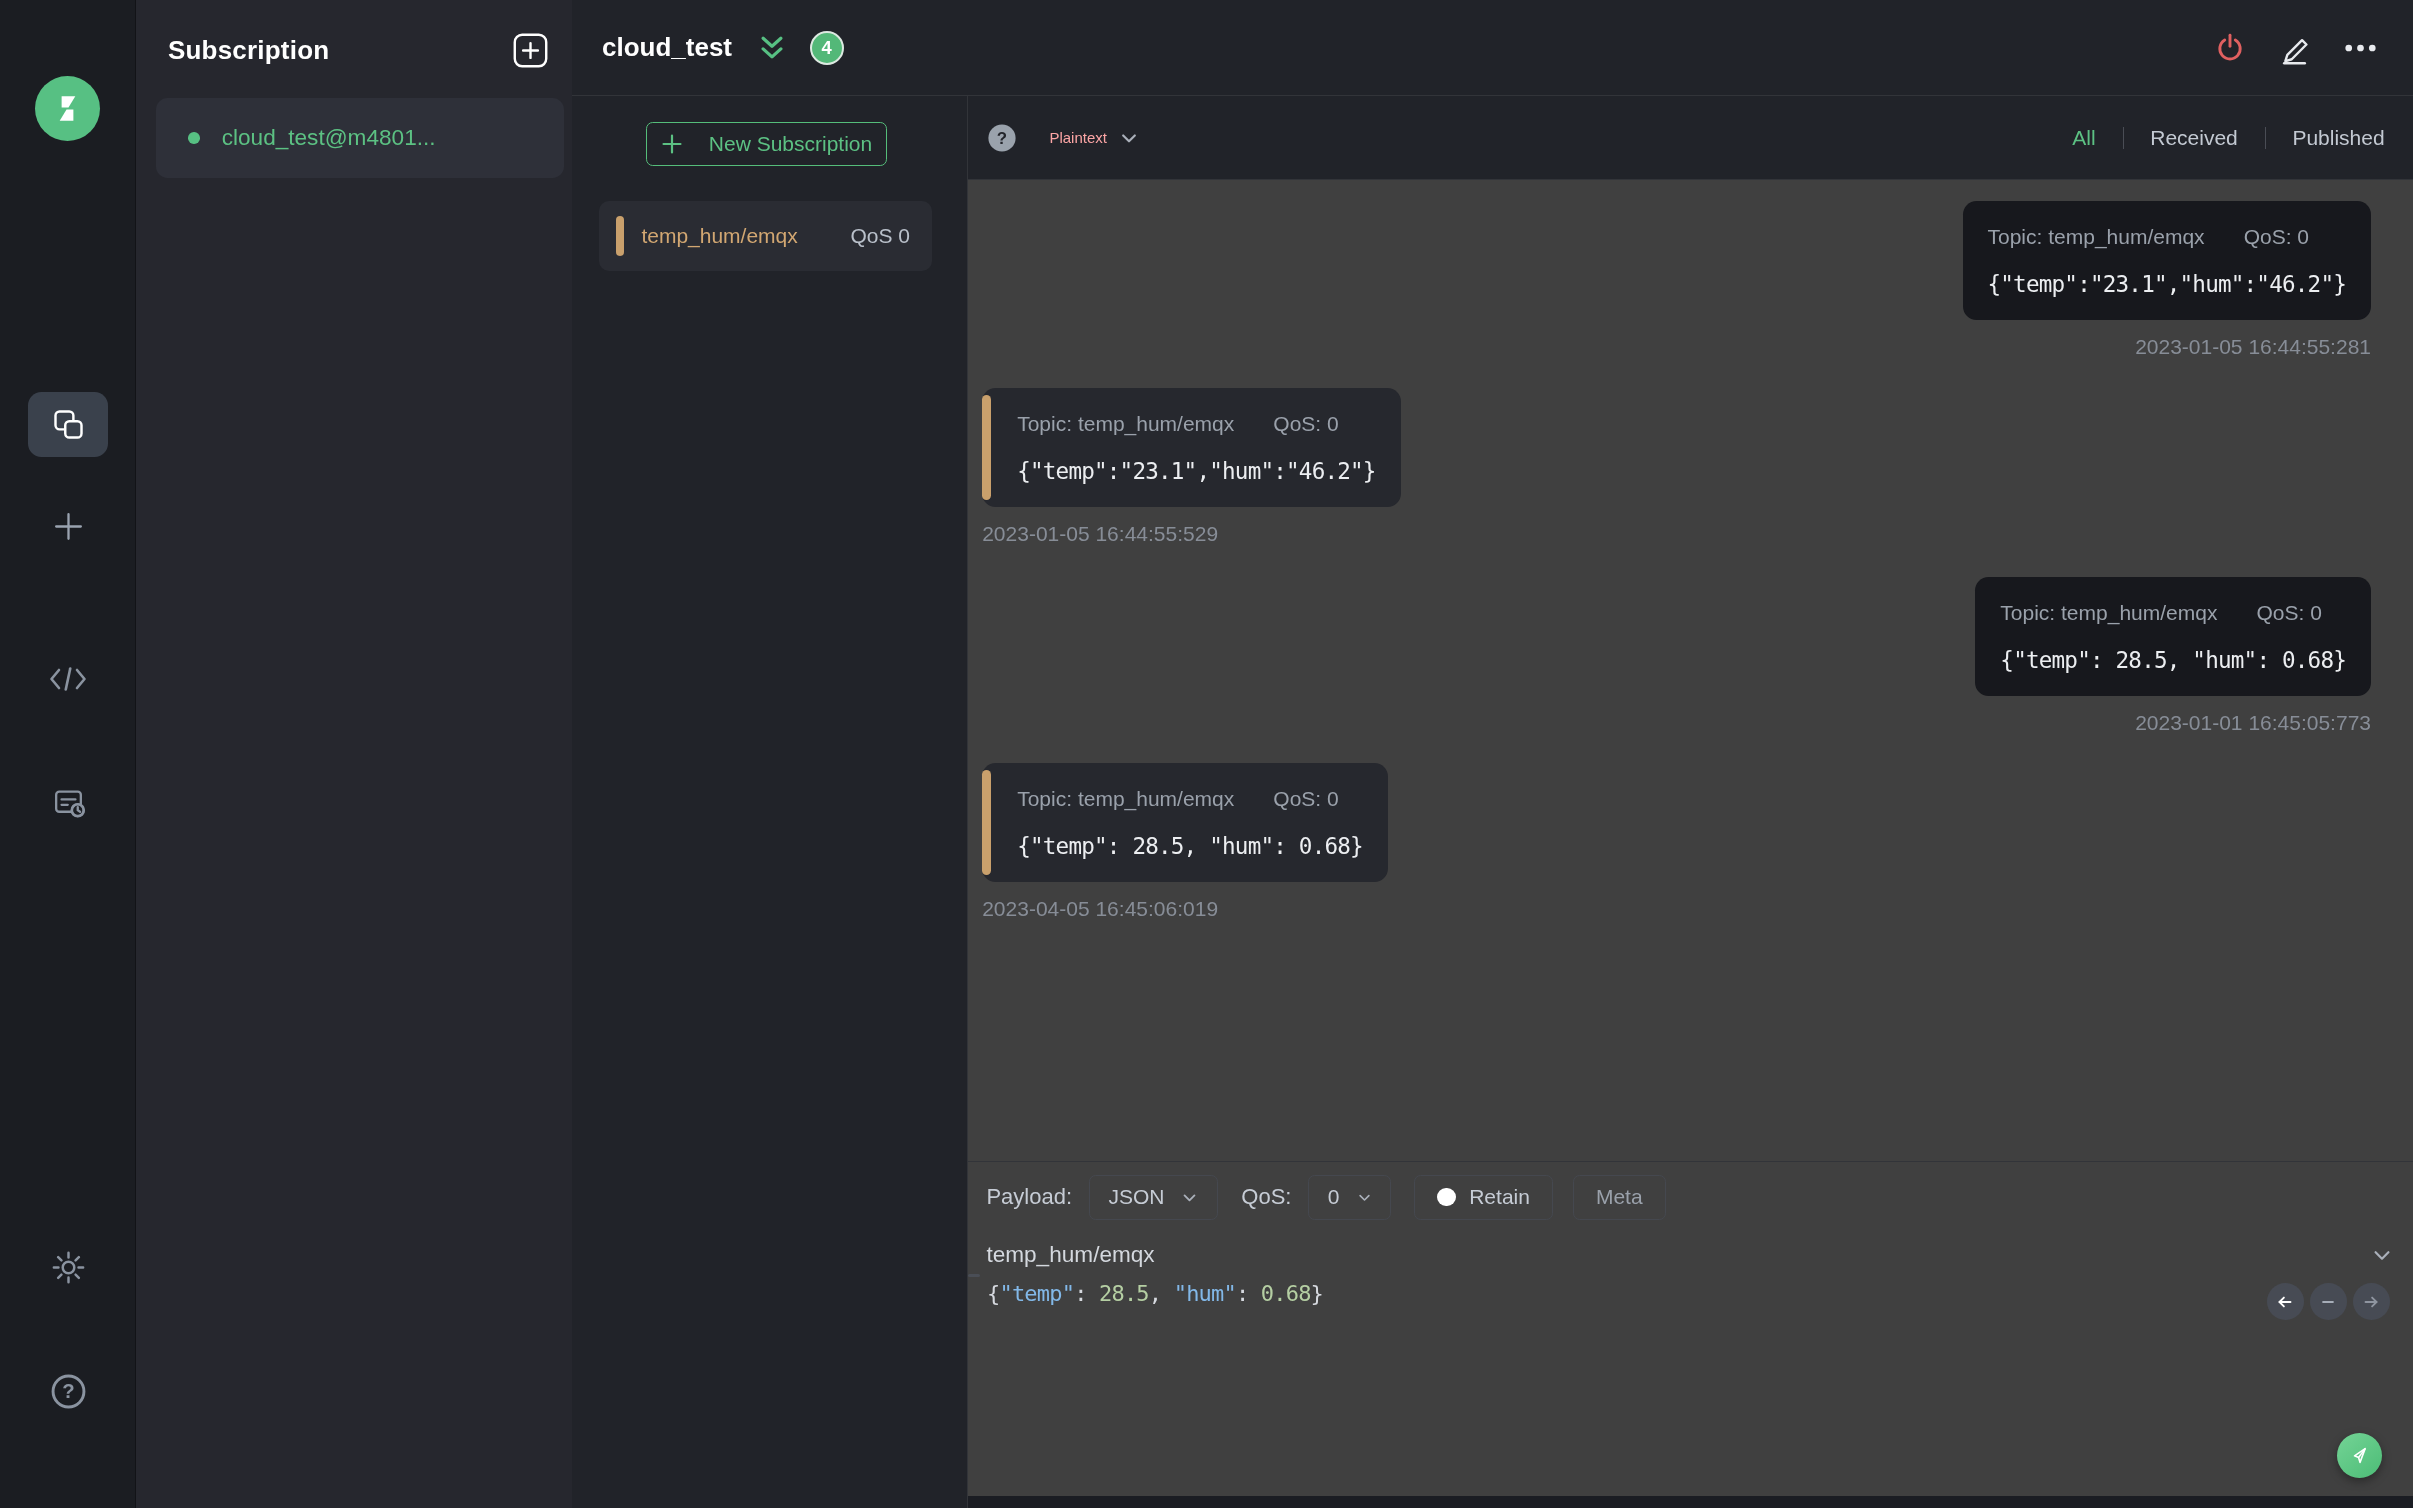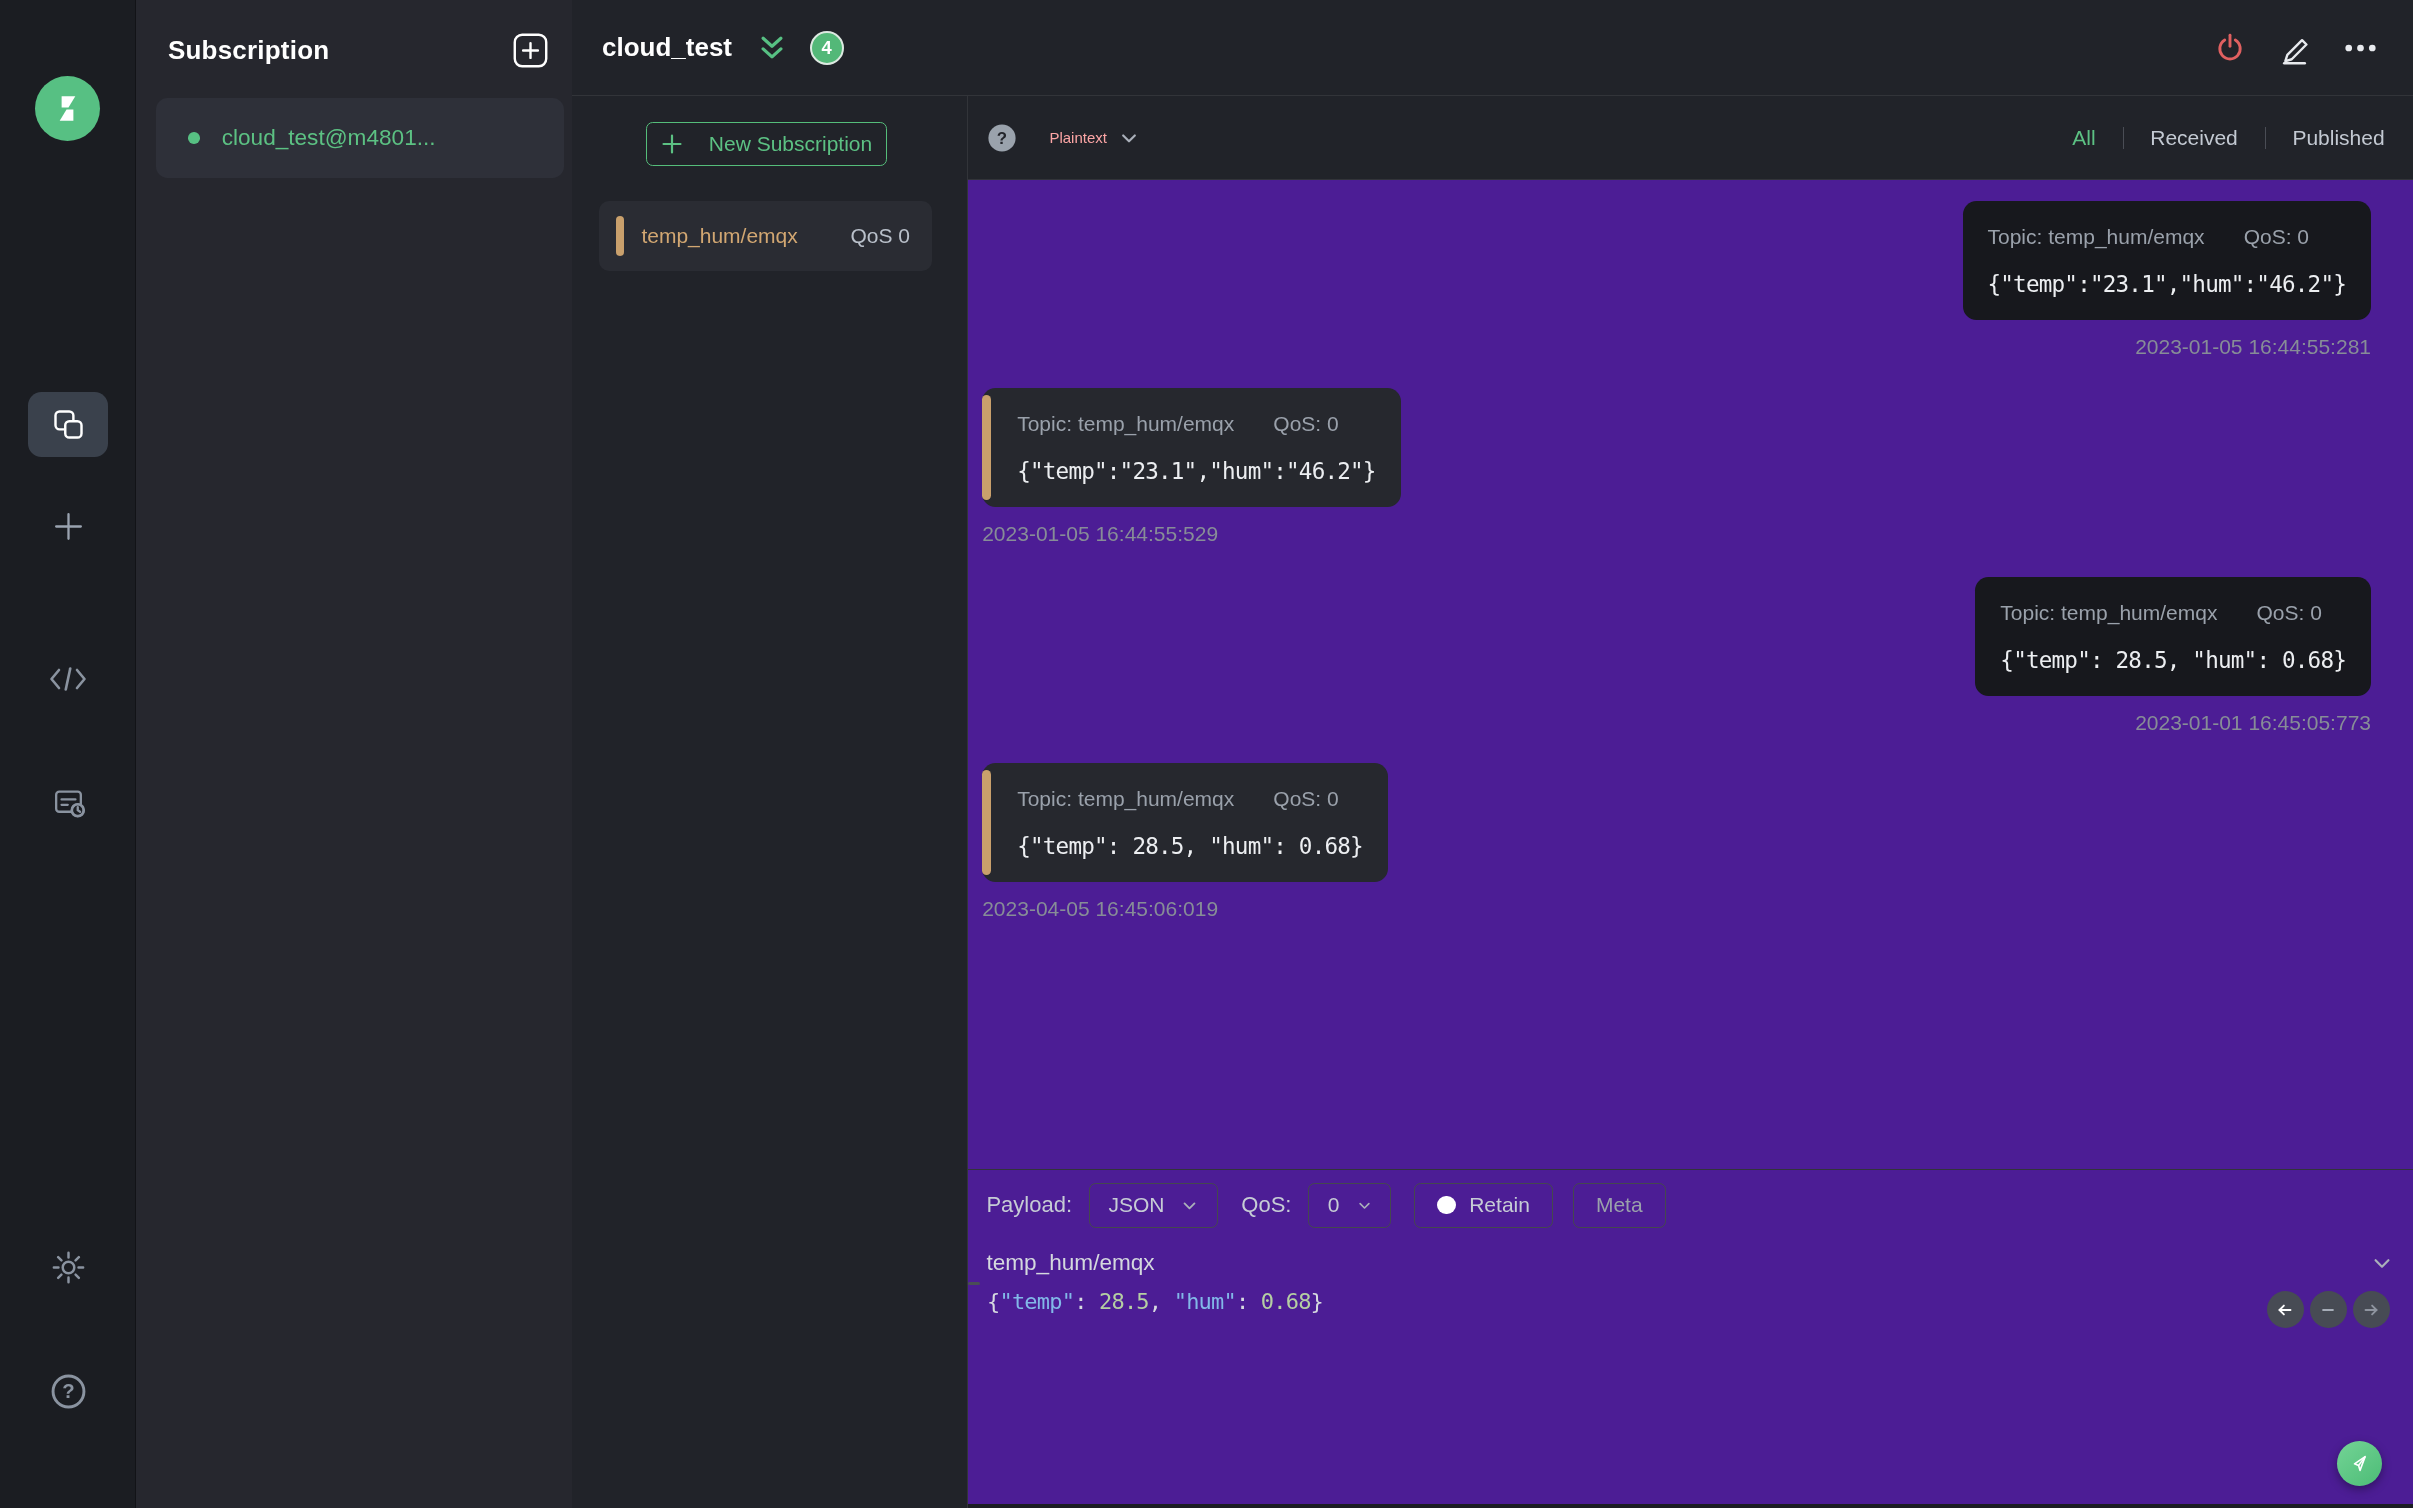--- a/index.html
+++ b/index.html
@@ -59,38 +59,38 @@
                 border-bottom:0.8px solid #323439; display:flex; align-items:center; padding:0 25px 0 18.4px; }
   .fmt-help{ width:32px; height:32px; }
   .fmt-label{ margin-left:31px; font-size:15px; color:#fca5a5; }
   .fmt-chevron{ margin-left:11.7px; display:flex; }
   .toolbar-spacer{ flex:1; }
   .filters{ display:flex; align-items:center; font-size:21px; color:#c3c9d2; }
   .filter{ padding:0 3.4px; }
   .filter.active{ color:#5cc183; }
   .filter-sep{ width:0.8px; height:22px; background:#4a4d55; margin:0 23.5px; }
 
-  .msg-list{ position:absolute; left:0; top:84px; right:0; bottom:335px; background:#4c1d95; overflow:hidden; }
+  .msg-list{ position:absolute; left:0; top:84px; right:0; bottom:335px; background:#404040; overflow:hidden; }
   .message{ position:absolute; }
   .message.pos-0{ top:21px;  right:42px; text-align:right; }
   .message.pos-1{ top:208px; left:14.2px;  text-align:left; }
   .message.pos-2{ top:397px; right:42px; text-align:right; }
   .message.pos-3{ top:583px; left:14.2px;  text-align:left; }
   .bubble{ display:inline-block; border-radius:13.4px; padding:23.5px 25px; text-align:left; }
   .message.published .bubble{ background:#17181d; }
   .message.received  .bubble{ background:#26282e; position:relative; padding-left:35px; }
   .message.received  .bubble::before{ content:""; position:absolute; left:0; top:6.7px; bottom:6.7px;
                                       width:8.4px; border-radius:5px; background:#c9a06c; }
   .bubble-meta{ display:flex; gap:39px; font-size:21px; color:#9aa1ab; }
   .bubble-payload{ margin-top:22px; font-family:"DejaVu Sans Mono",monospace; font-size:22.6px;
                    color:#eceef1; letter-spacing:-0.8px; white-space:pre; }
   .msg-ts{ margin-top:15px; font-size:21px; color:#878d97; }
 
   
-  .publish{ position:absolute; left:0; right:0; bottom:4px; height:335px; background:#4c1d95;
+  .publish{ position:absolute; left:0; right:0; bottom:12px; height:335px; background:#404040;
             border-top:0.8px solid #323439; }
   .pub-controls{ position:absolute; left:18.4px; top:11.7px; height:47px; display:flex; align-items:center; }
   .pub-label{ font-size:22px; color:#c6ccd5; margin-right:17px; }
   .pub-sel{ display:flex; align-items:center; gap:17px; height:45px; padding:0 18.4px;
             border:0.8px solid #45484f; border-radius:6.7px; color:#c6ccd5; font-size:21px; margin-right:23.5px; }
   .pub-btn{ display:flex; align-items:center; gap:13.4px; height:45px; padding:0 22px;
             border:0.8px solid #45484f; border-radius:6.7px; color:#c6ccd5; font-size:21px; margin-right:20px; }
   .retain-dot{ width:18.4px; height:18.4px; border-radius:50%; background:#fff; }
   .pub-btn.meta{ color:#9aa1ab; }
   .topic-row{ position:absolute; left:18.4px; right:20px; top:74px; height:37px;

